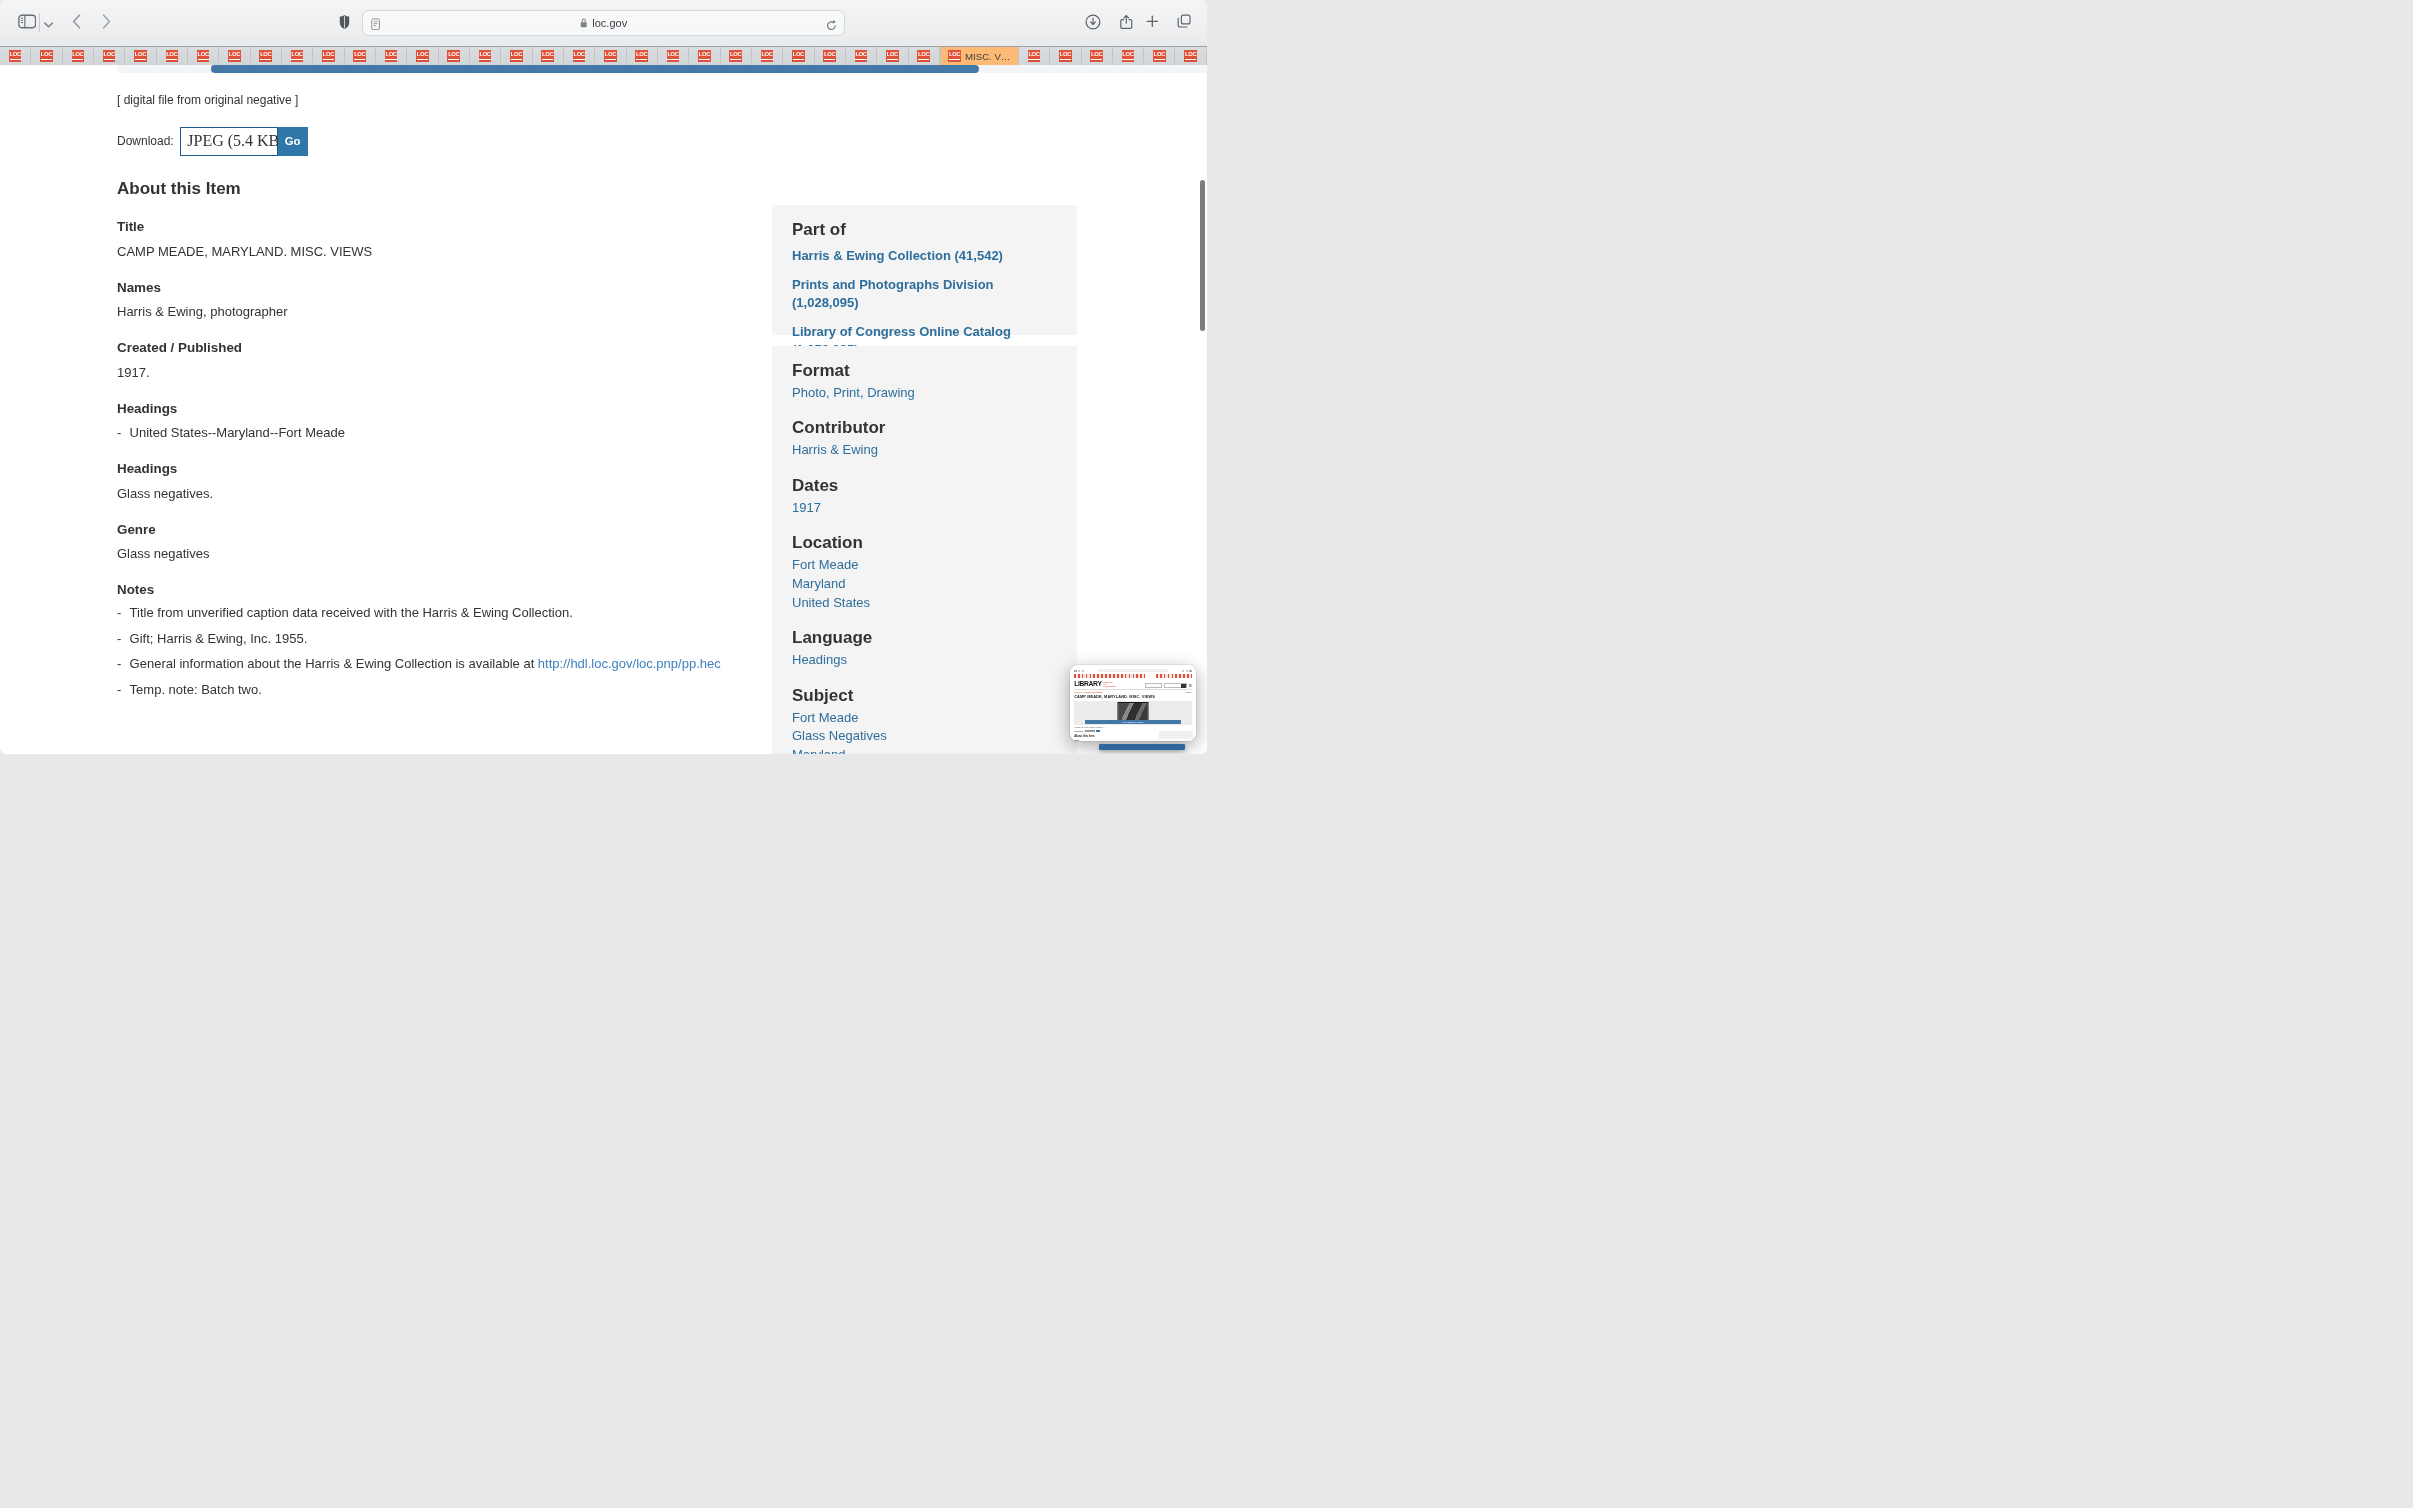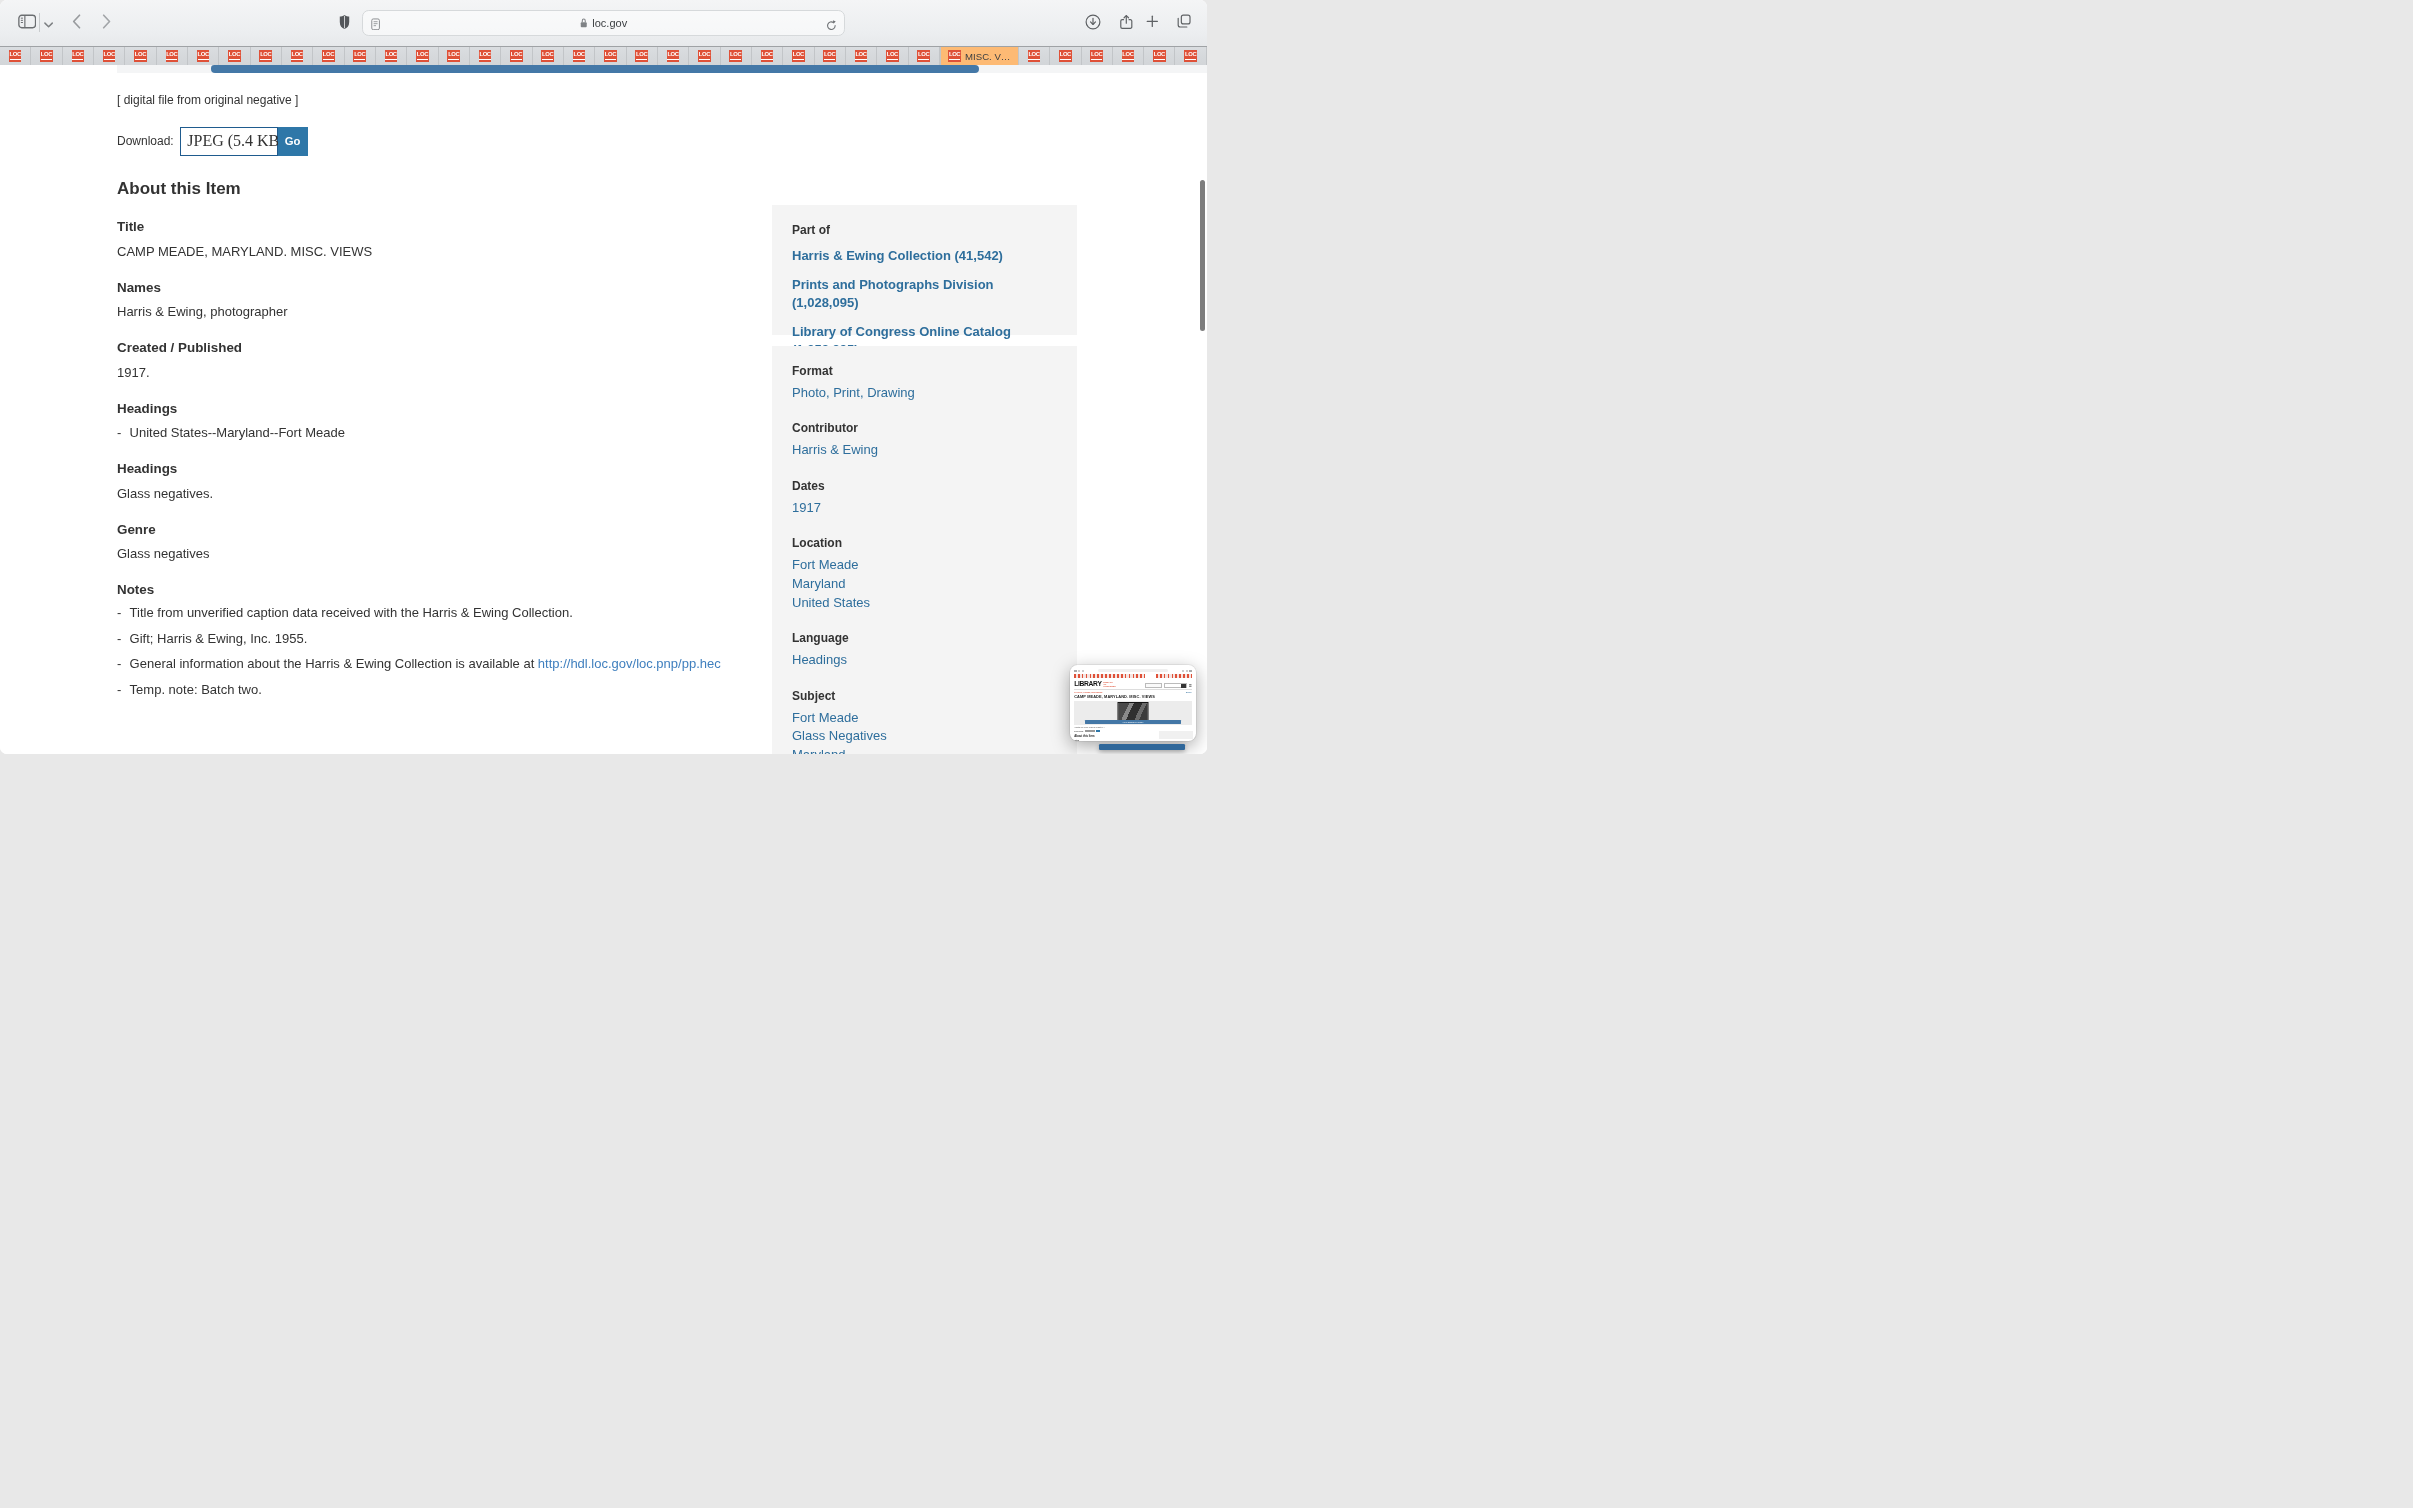--- a/index.html
+++ b/index.html
@@ -48,21 +48,21 @@
   .dashline{display:flex;}
   .dashline .d{flex:none;width:12.6px;}
   .notes p{margin:5px 0 0;line-height:20.5px;}
   .notes h3{margin-bottom:5px;}
   a.inline-link{color:#3F7FBE;text-decoration:none;}
 
   
   .sidebox{position:absolute;left:772px;width:305px;background:#f4f4f4;padding:17px 20px;}
   .box1{top:131px;height:130px;}
   .box2{top:272px;height:436px;}
-  .sidebox h4{margin:0;font-size:12px;font-weight:700;color:#333;line-height:16px;}
+  .sidebox h4{margin:0;font-size:17px;font-weight:700;color:#333;line-height:16px;}
   .sidebox .links{display:flex;flex-direction:column;margin-top:9.2px;}
   .box1 .links{gap:11px;font-weight:bold;}
   .sidebox a{color:#2E6E9C;font-size:13px;line-height:18px;text-decoration:none;}
   .facet{margin-top:18.4px;}
   .facet:first-child{margin-top:0;}
   .facet .links{margin-top:5px;gap:0.8px;}
 
   
   .scroll-thumb{position:absolute;right:2.5px;top:180px;width:4.2px;height:151px;border-radius:2.5px;background:#7d7d7d;}
 

